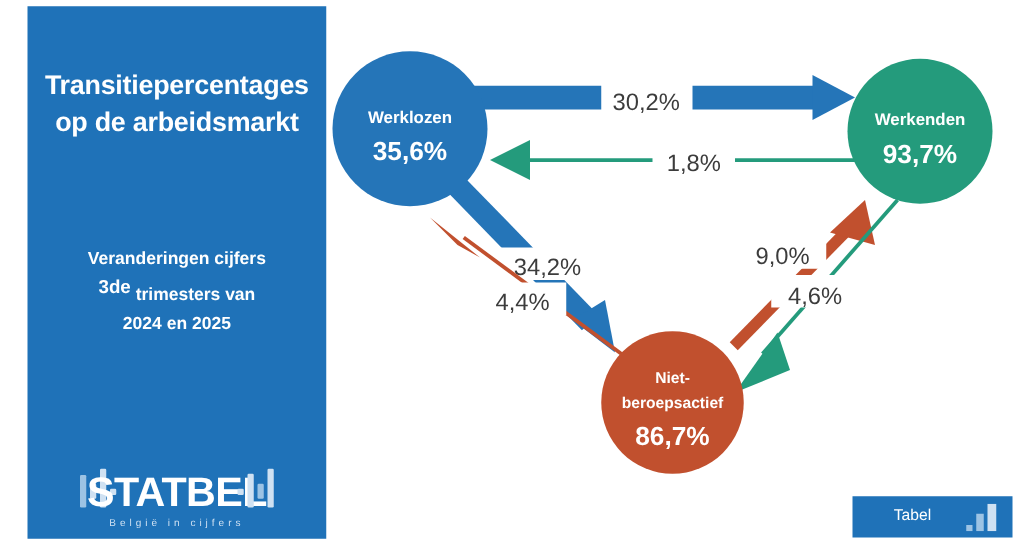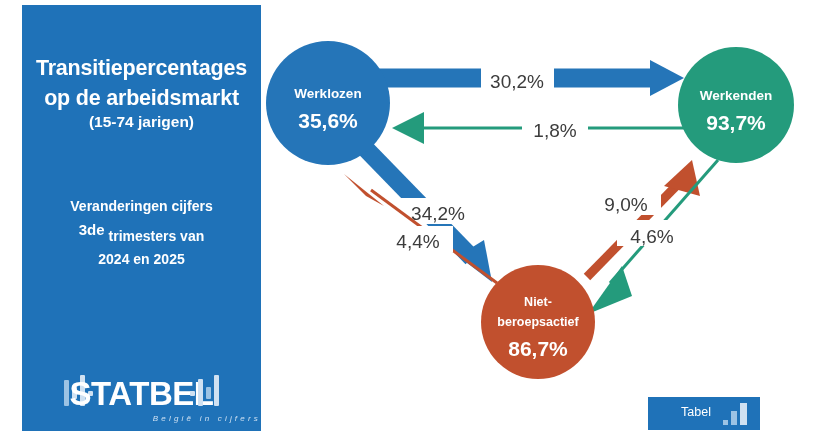--- a/index.html
+++ b/index.html
@@ -78,25 +78,24 @@
     letter-spacing: -0.5px;
     color: #ffffff;
     white-space: nowrap;
   }
   #logo-wordmark .thin { font-weight: 700; }
   #logo-wordmark .bold { font-weight: bold; }
   #logo-tagline {
     position: absolute;
     left: 0; top: 39px;
     width: 239px;
-    text-align: right;
+    text-align: center;
     font-size: 8px;
     letter-spacing: 3.2px;
     color: #cfe1f2;
-    font-style: italic;
   }
   .bar { position: absolute; border-radius: 1px; }
 
   
   #diagram {
     position: absolute;
     left: 0; top: 0;
     width: 819px; height: 436px;
   }
   .node-label {
@@ -110,22 +109,22 @@
   .edge-label {
     font-family: "Liberation Sans", sans-serif;
     font-size: 19px;
     fill: #3c3c3c;
     font-weight: normal;
   }
 
   
   #tabel-button {
     position: absolute;
-    left: 648px; top: 397px;
-    width: 112px; height: 33px;
+    left: 682px; top: 397px;
+    width: 128px; height: 33px;
     background: #1f72b8;
     cursor: pointer;
   }
   #tabel-label {
     position: absolute;
     left: 0; top: 8px;
     width: 96px;
     text-align: center;
     font-size: 12.5px;
     color: #ffffff;
@@ -141,21 +140,20 @@
 
 <div id="page">
 
   <div id="sidebar">
 
     <div id="sidebar-title">
       <div>Transitiepercentages</div>
       <div>op de arbeidsmarkt</div>
     </div>
 
-    <div id="sidebar-subtitle">(15-74 jarigen)</div>
 
     <div id="sidebar-period">
       <div>Veranderingen cijfers</div>
       <div><span class="sup">3de</span><span> trimesters van</span></div>
       <div>2024 en 2025</div>
     </div>
 
     <div id="logo">
 
       <div class="bar" style="left:42px;  top:5px;  width:5px;  height:26px; background:#9cc3e4;"></div>

